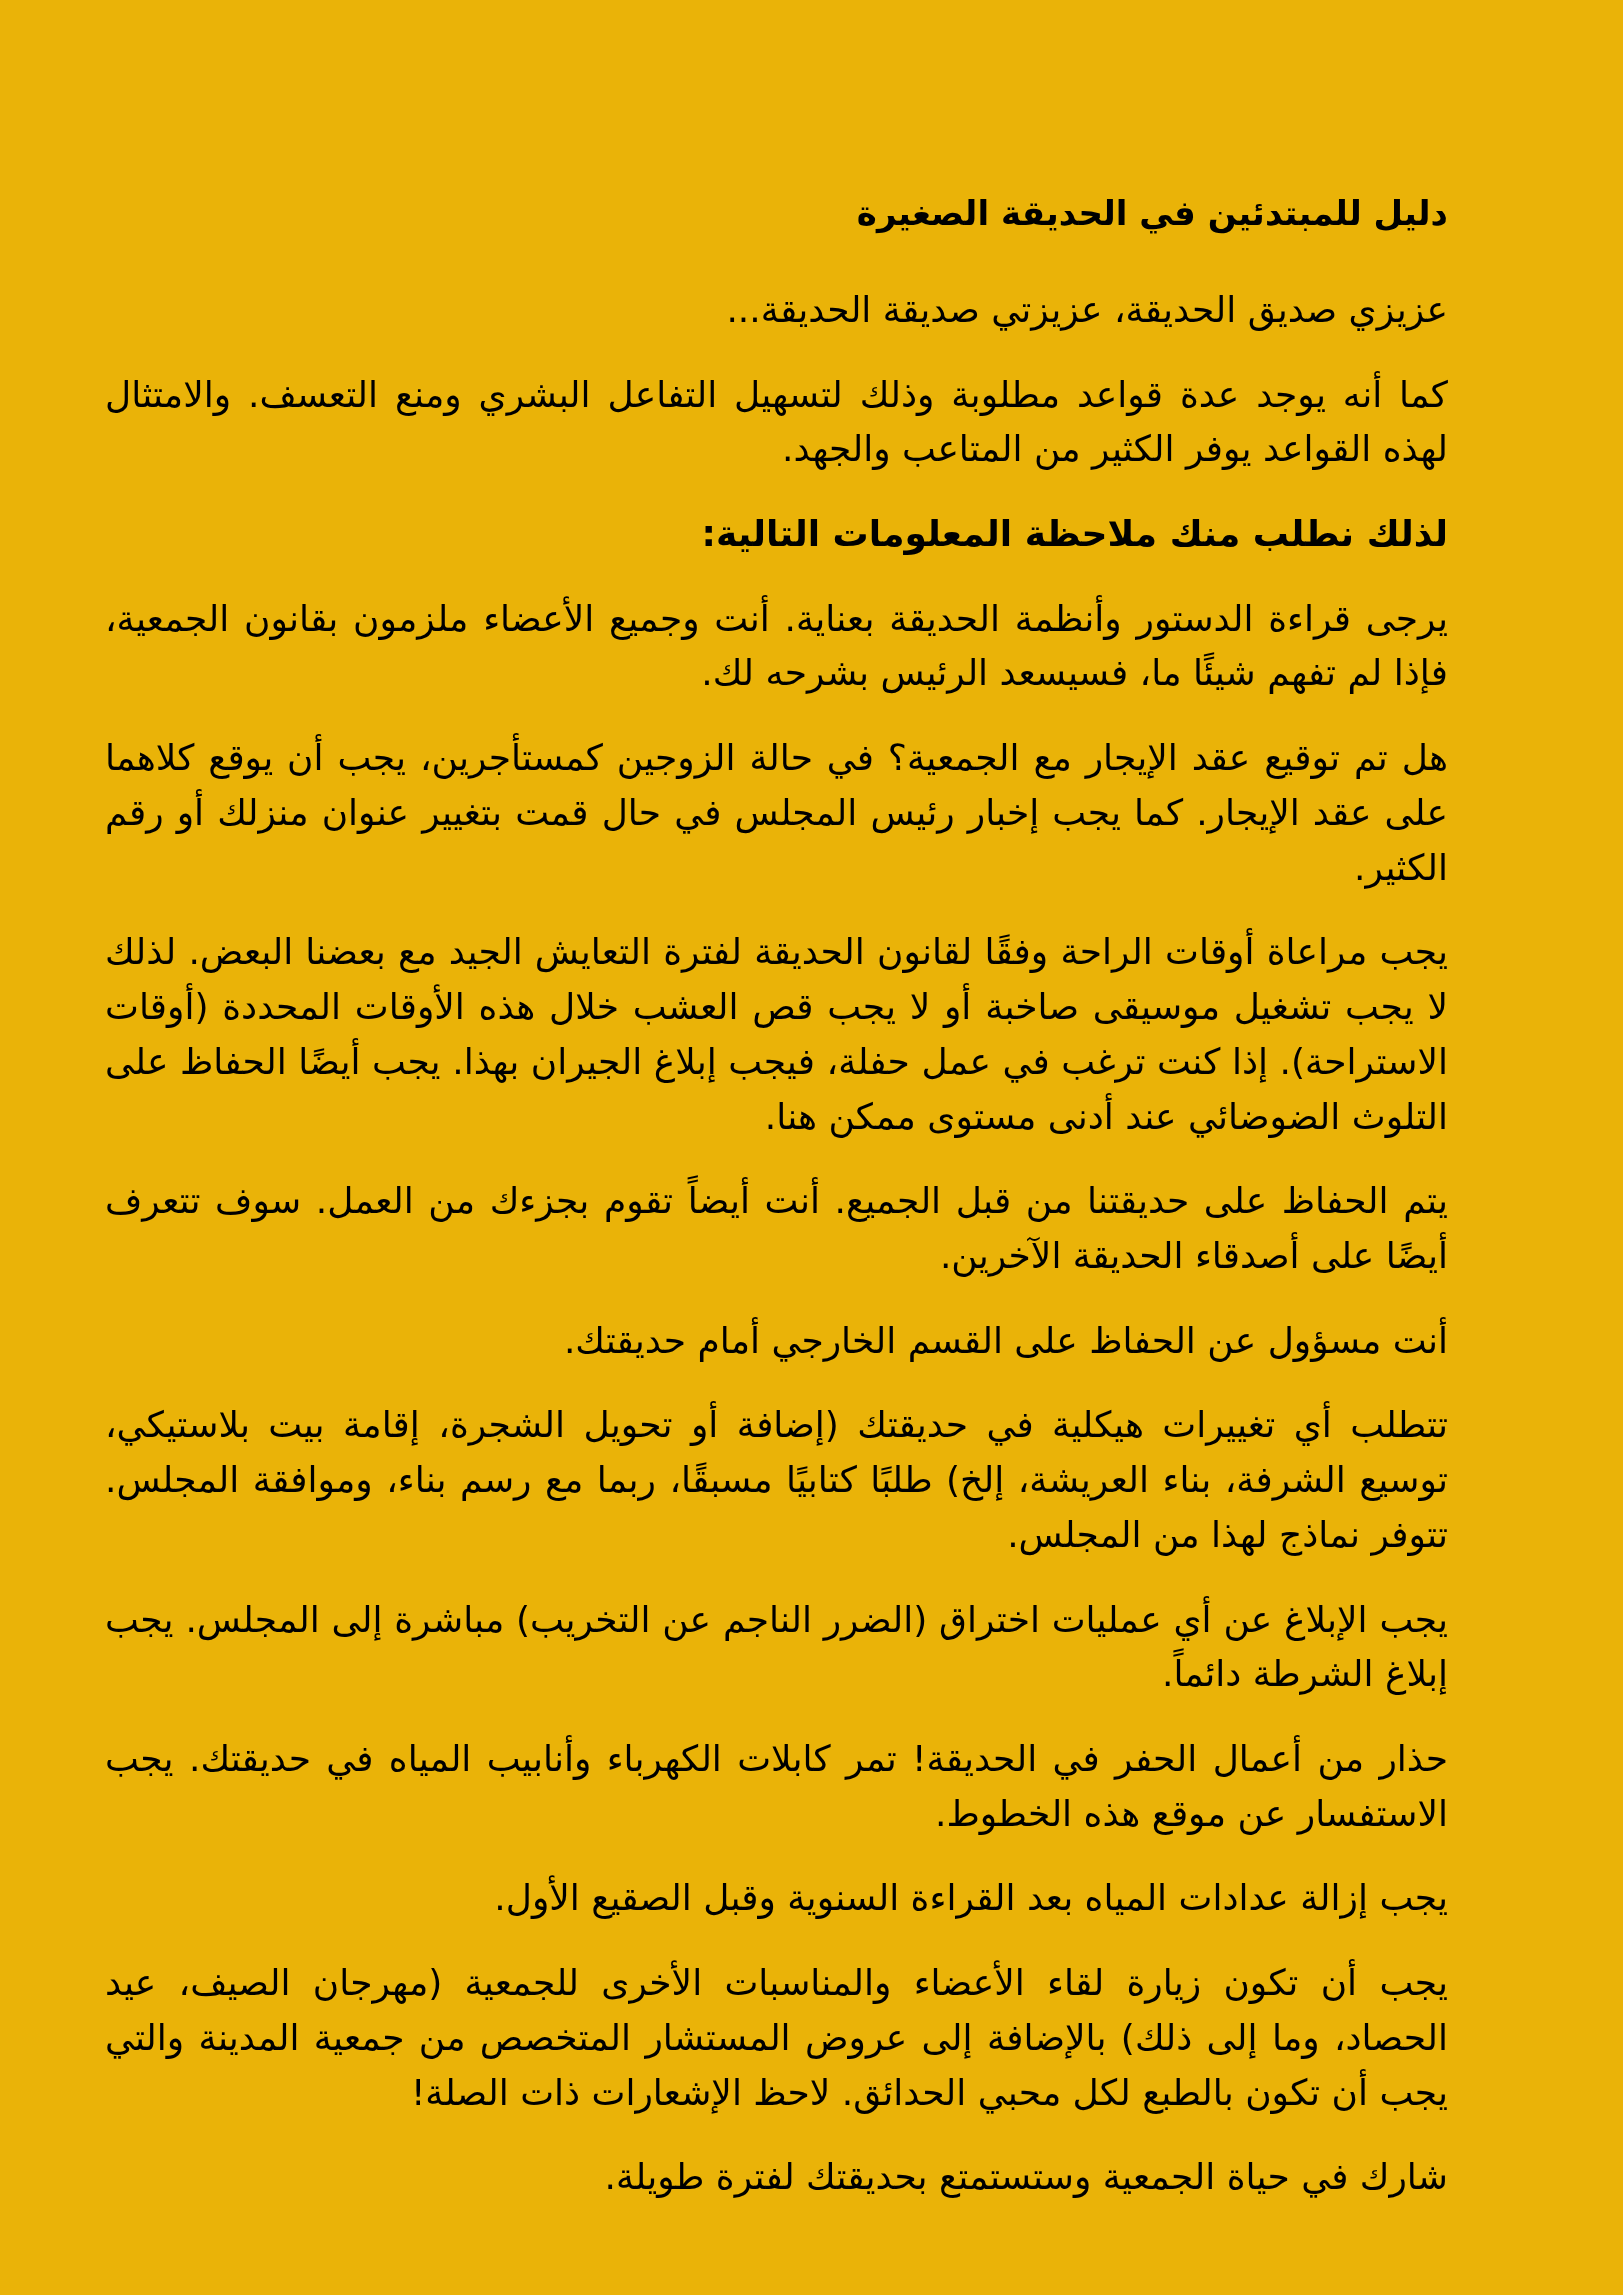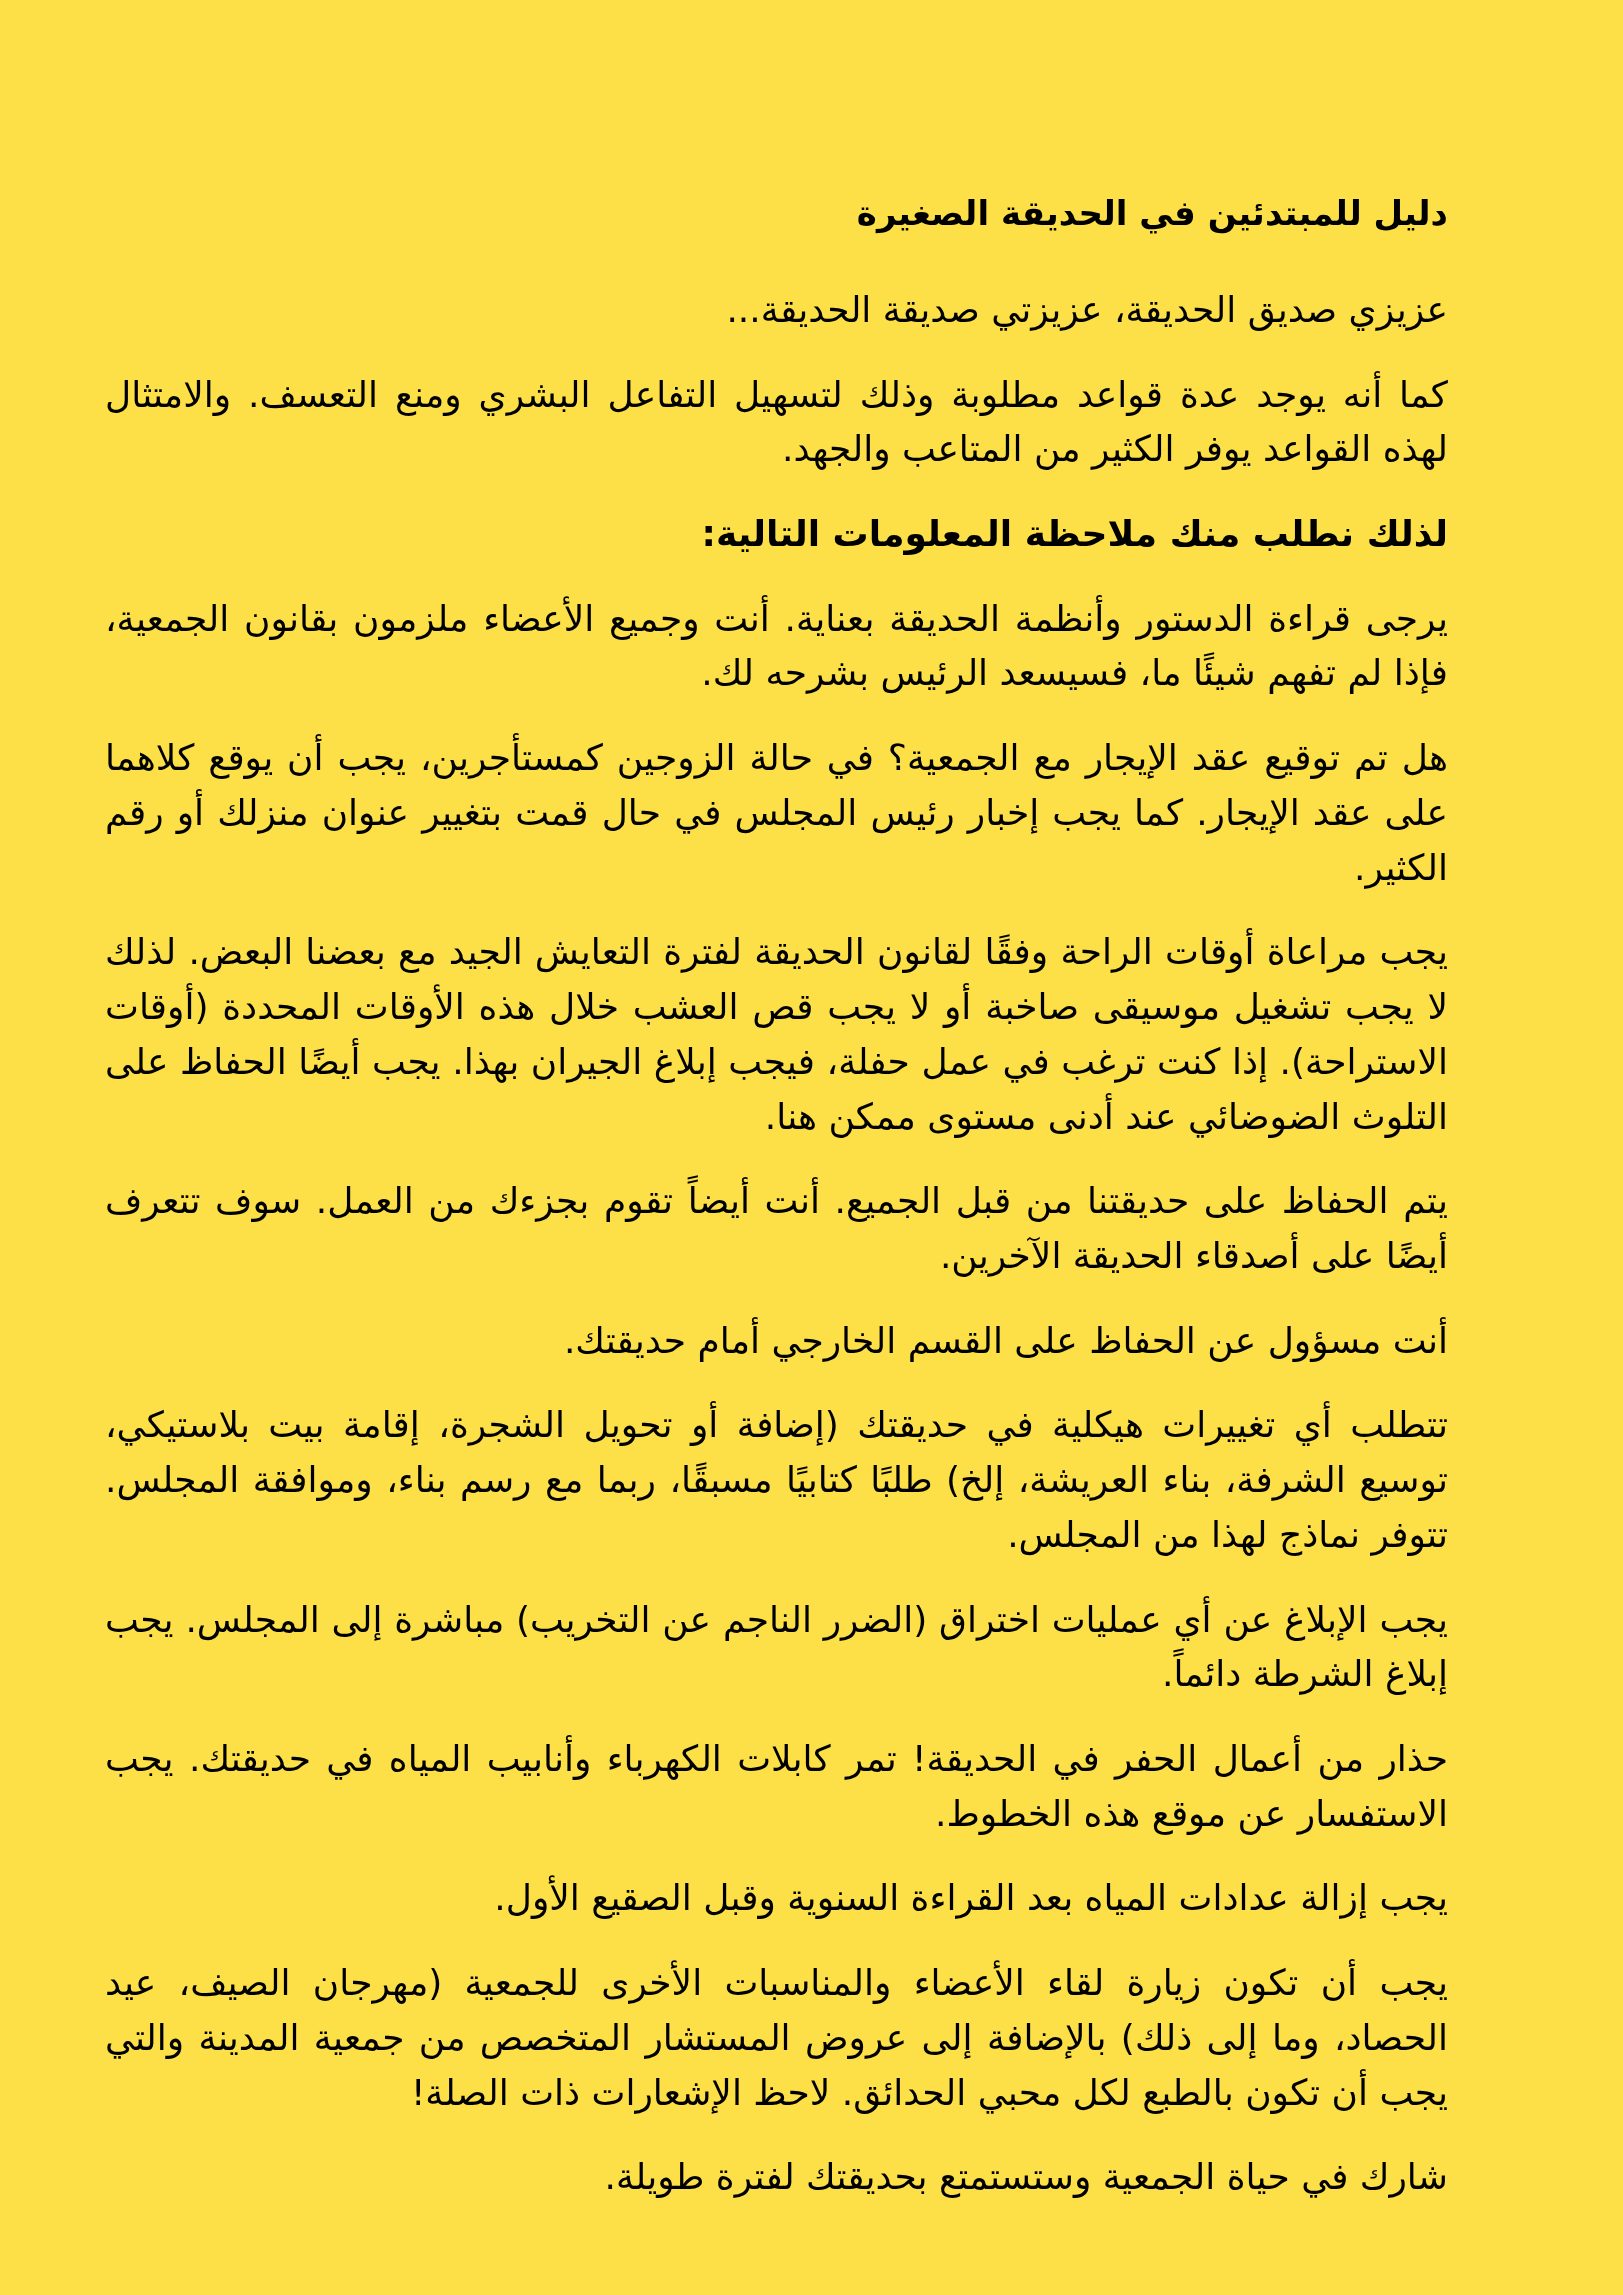--- a/index.html
+++ b/index.html
@@ -11,21 +11,21 @@
     width: 1623px;
     height: 2295px;
     position: relative;
     overflow: hidden;
     font-family: "DejaVu Sans", sans-serif;
     color: #000000;
   }
   .page {
     position: absolute;
     inset: 0;
-    background: #fde047;
+    background: #eab308;
   }
   .content {
     position: absolute;
     top: 191px;
     left: 105px;
     right: 175px;
     direction: rtl;
     text-align: justify;
     text-align-last: right;
     unicode-bidi: embed;

